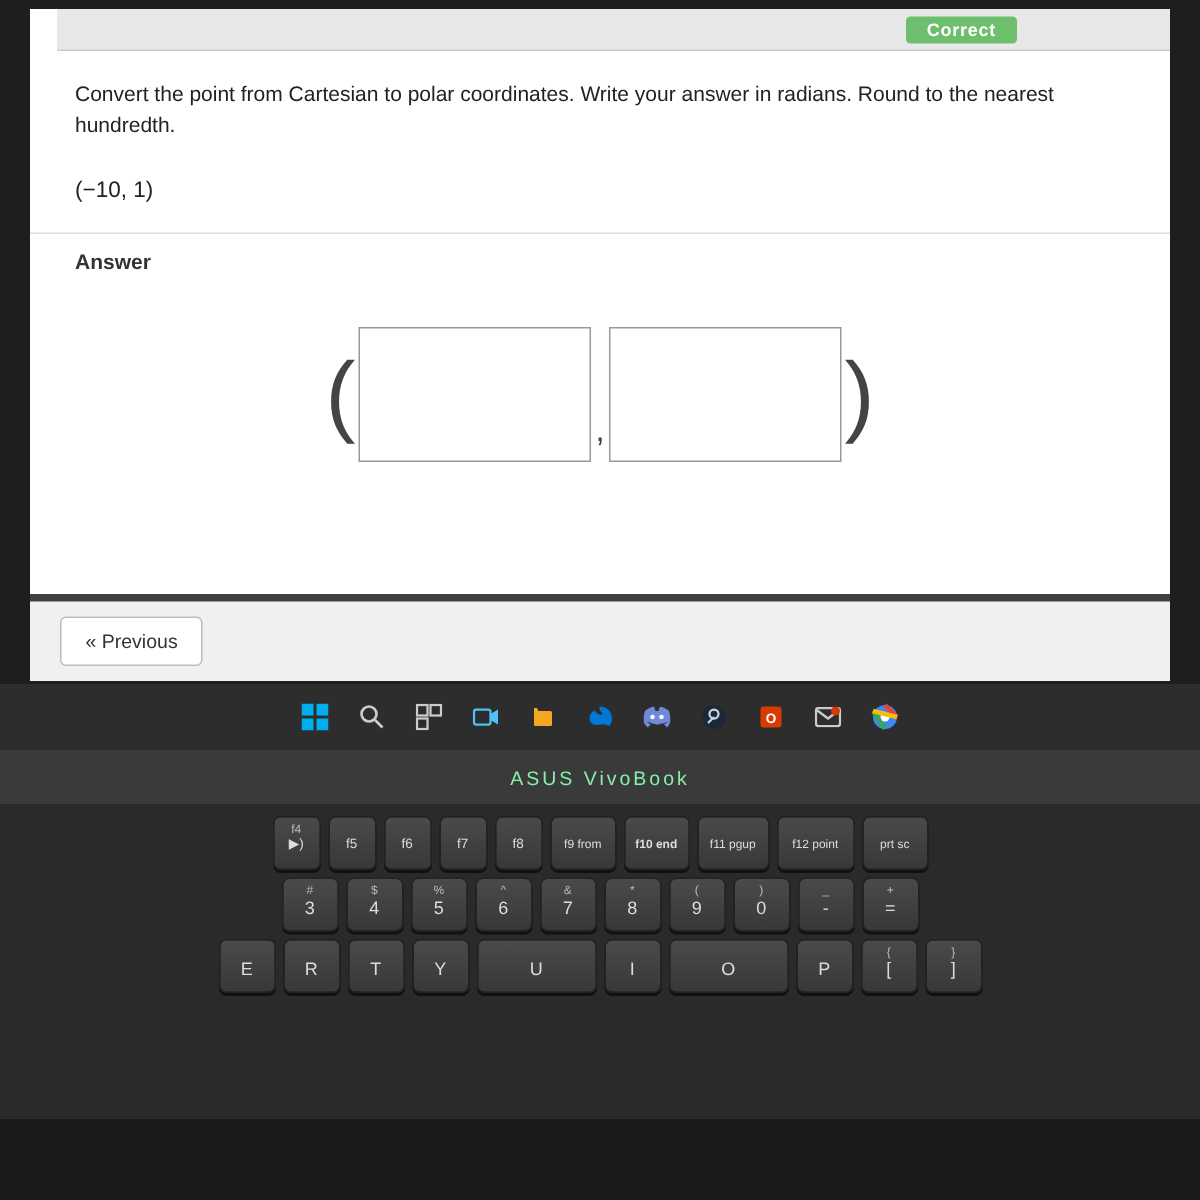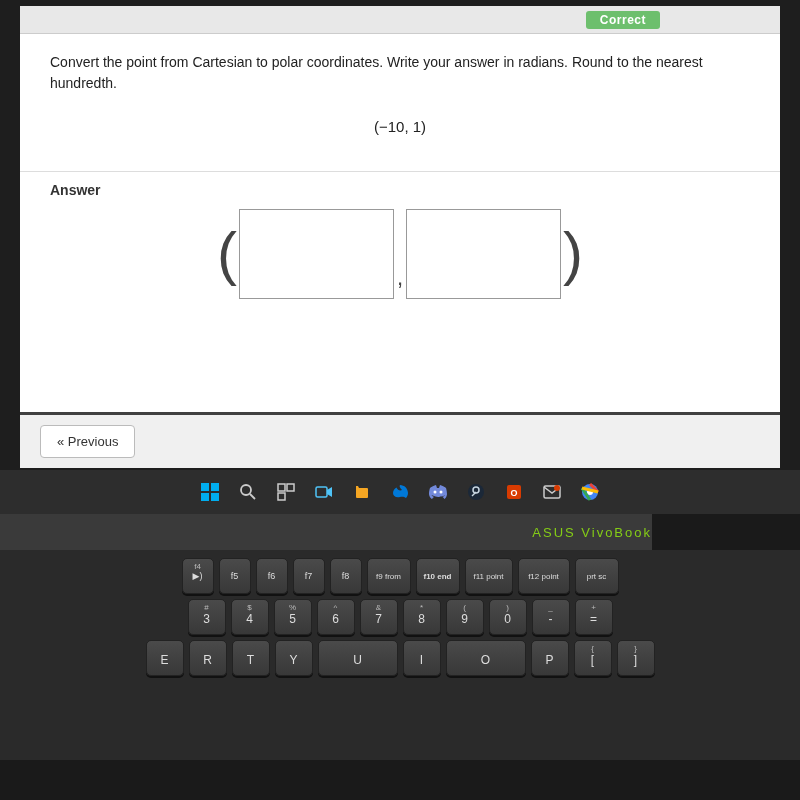--- a/index.html
+++ b/index.html
@@ -15,20 +15,21 @@
     
     .top-bar {
       width: 100%;
       height: 28px;
       background: #e8e8e8;
       display: flex;
       justify-content: flex-end;
       align-items: center;
       padding-right: 120px;
       border-bottom: 1px solid #ccc;
+      margin-left: 18px;
     }
 
     .correct-badge {
       background: #6dbf6d;
       color: white;
       font-size: 12px;
       font-weight: bold;
       padding: 2px 14px;
       border-radius: 3px;
       letter-spacing: 0.5px;
@@ -45,36 +46,35 @@
     .question-text {
       font-size: 14px;
       color: #222;
       margin-bottom: 24px;
       line-height: 1.5;
     }
 
     .point-display {
       font-size: 15px;
       color: #222;
-      text-align: center;
-      margin-bottom: 22px;
+      margin-bottom: 6px;
     }
 
     
     .answer-section {
       background: white;
       padding: 10px 30px 20px 30px;
       min-height: 240px;
     }
 
     .answer-label {
       font-size: 14px;
       font-weight: bold;
       color: #333;
-      margin-bottom: 11px;
+      margin-bottom: 36px;
     }
 
     
     .coord-container {
       display: flex;
       justify-content: center;
       align-items: center;
       gap: 0;
       margin-top: 10px;
     }
@@ -110,21 +110,21 @@
       color: #444;
       margin: 0 3px;
       align-self: flex-end;
       padding-bottom: 8px;
     }
 
     
     .nav-bar {
       background: #f0f0f0;
       padding: 10px 20px;
-      border-top: 3px solid #404040;
+      border-top: 5px solid #404040;
       display: flex;
       align-items: center;
     }
 
     .prev-button {
       background: white;
       border: 1px solid #bbb;
       border-radius: 4px;
       padding: 8px 16px;
       font-size: 13px;
@@ -152,27 +152,27 @@
       display: flex;
       align-items: center;
       justify-content: center;
       color: white;
       font-size: 14px;
       cursor: pointer;
     }
 
     
     .laptop-brand {
-      width: 652px;
+      width: 800px;
       height: 36px;
       background: #3a3a3a;
       display: flex;
-      justify-content: flex-end;
-      align-items: center;
-      color: #84cc16;
+      justify-content: center;
+      align-items: center;
+      color: #86efac;
       font-size: 13px;
       letter-spacing: 2px;
     }
 
     
     .keyboard-area {
       width: 800px;
       height: 210px;
       background: #2a2a2a;
       padding: 8px 0 0 0;
@@ -378,21 +378,21 @@
     <div class="key fn">
         <span>f8</span>
       </div>
     <div class="key fn" style="min-width:44px;font-size:8px;">
         <span>f9 from</span>
       </div>
     <div class="key fn" style="min-width:44px;font-size:8px;font-weight:bold;">
         <span>f10 end</span>
       </div>
     <div class="key fn" style="min-width:48px;font-size:8px;">
-        <span>f11 point</span>
+        <span>f11 pgup</span>
       </div>
     <div class="key fn" style="min-width:52px;font-size:8px;">
         <span>f12 point</span>
       </div>
     <div class="key fn" style="min-width:44px;font-size:8px;">
         <span>prt sc</span>
       </div>
   </div>
 
   <div class="key-row">

